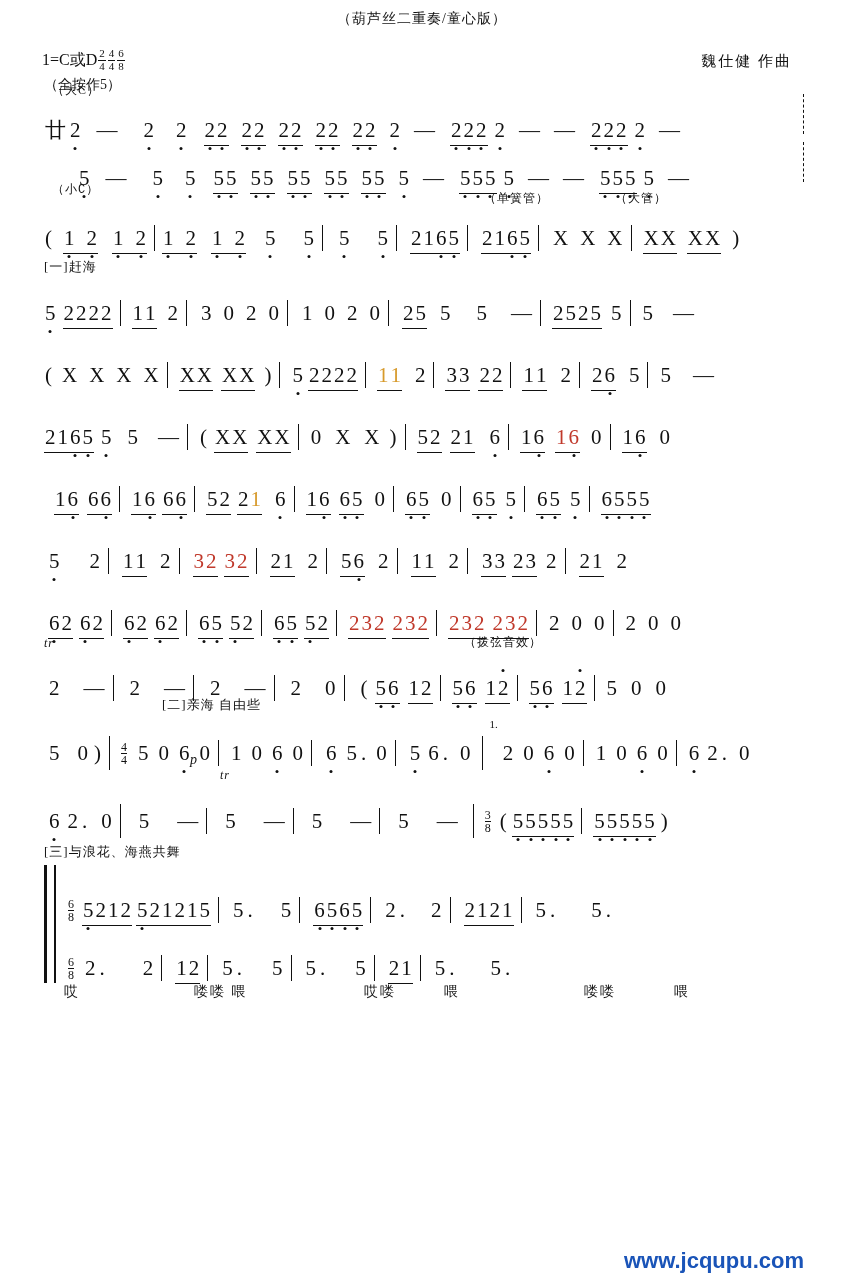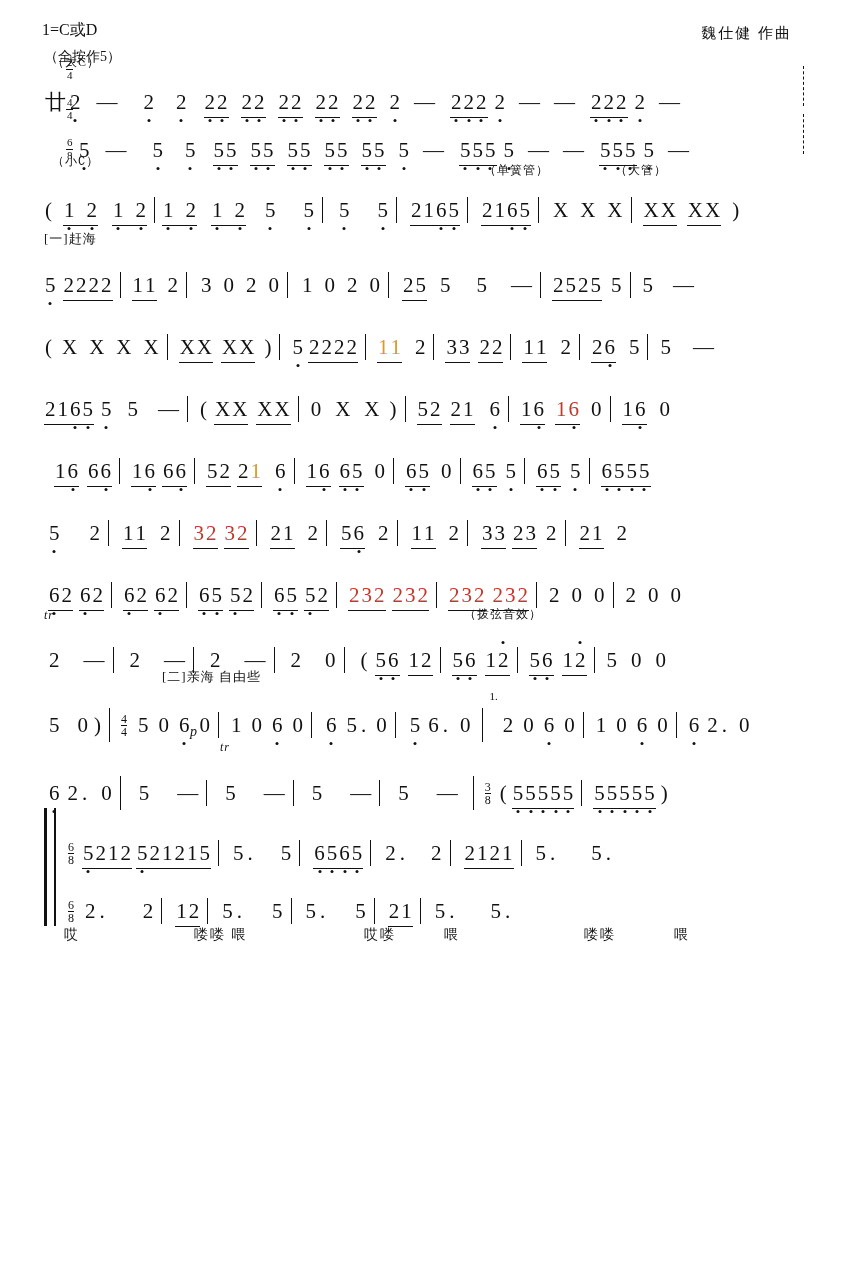--- a/index.html
+++ b/index.html
@@ -29,21 +29,21 @@
     letter-spacing:1px;
   }
   .meta-row{
     position:relative;
     height:40px;
     margin-top:14px;
   }
   .key-sig{
     position:absolute;left:42px;top:6px;
     font-size:16px;
-    display:flex;align-items:center;gap:16px;flex-direction:column;
+    display:flex;align-items:center;gap:0;
   }
   .frac{
     display:inline-block;
     text-align:center;
     font-size:11px;
     line-height:1.05;
     vertical-align:middle;
     margin:0 1px;
   }
   .frac span{display:block;}
@@ -142,20 +142,21 @@
   .dashline{
     position:absolute;right:0;top:0;height:100%;
     border-right:1.5px dashed #111;
   }
 </style>
 </head>
 <body>
 
 <div class="page">
 
+  <div class="subtitle">（葫芦丝二重奏/童心版）</div>
 
   <div class="meta-row">
     <div class="key-sig">
       <span>1=C或D</span>
       <span class="frac">
           <span>2</span>
           <span>4</span>
         </span>
       <span class="frac">
           <span>4</span>
@@ -539,20 +540,23 @@
           <span>8</span>
         </span>
       <span class="n" style="margin-left:4px;">(</span>
       <span class="grp u2" style="margin-left:4px;"><span class="n dot-under">5</span><span class="n dot-under">5</span><span class="n dot-under">5</span><span class="n dot-under">5</span><span class="n dot-under">5</span></span>
       <span class="bar"></span>
       <span class="grp u2" style="margin-left:4px;"><span class="n dot-under">5</span><span class="n dot-under">5</span><span class="n dot-under">5</span><span class="n dot-under">5</span><span class="n dot-under">5</span></span>
       <span class="n" style="margin-left:4px;">)</span>
     </div>
   </div>
 
+  <div style="margin:10px 44px 0 44px;position:relative;">
+    <span class="sec-label">[三]与浪花、海燕共舞</span>
+  </div>
 
   <div style="position:relative;margin:4px 44px 0 44px;">
 
     <div style="position:absolute;left:0;top:0;width:10px;height:118px;border-left:3px solid #111;"></div>
     <div style="position:absolute;left:10px;top:0;width:2px;height:118px;background:#111;"></div>
 
     <div class="line" style="margin:0;height:58px;padding-left:20px;">
       <div class="row" style="align-items:center;height:100%;padding-top:16px;">
         <span class="tsig">
             <span>6</span>
@@ -612,13 +616,14 @@
 
   <div class="lyrics" style="margin-top:2px;">
     <span style="position:absolute;left:20px;">哎</span>
     <span style="position:absolute;left:150px;">喽喽  喂</span>
     <span style="position:absolute;left:320px;">哎喽</span>
     <span style="position:absolute;left:400px;">喂</span>
     <span style="position:absolute;left:540px;">喽喽</span>
     <span style="position:absolute;left:630px;">喂</span>
   </div>
 
+  <div class="watermark">www.jcqupu.com</div>
 </div>
 
 </body></html>

